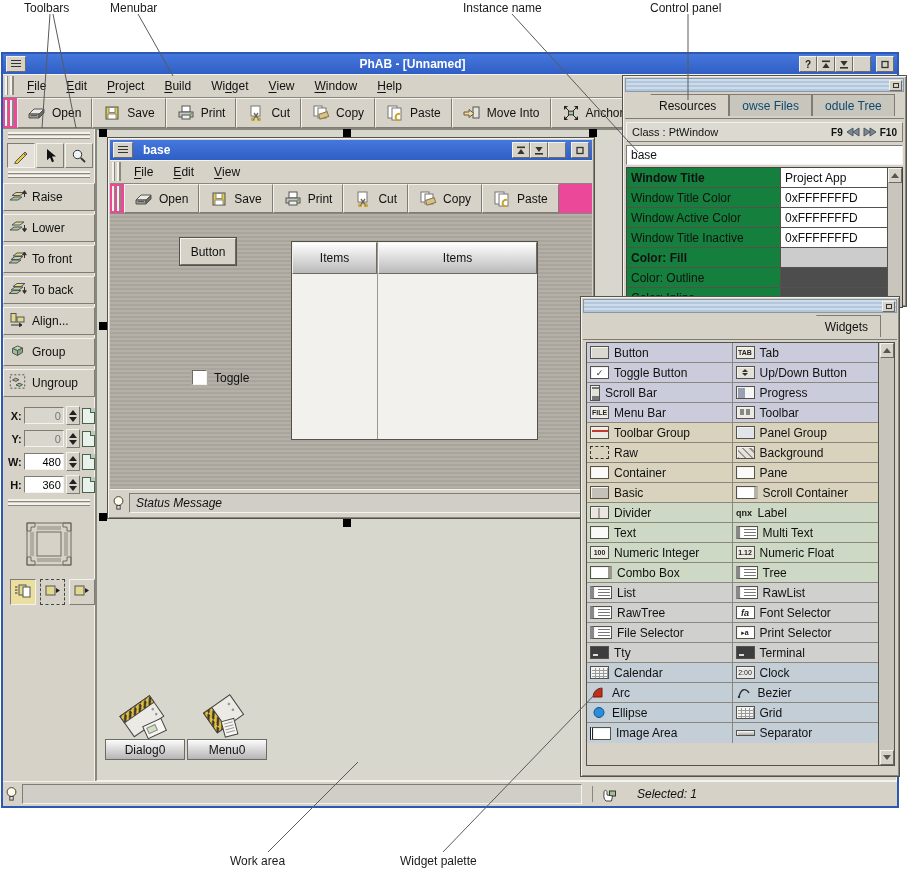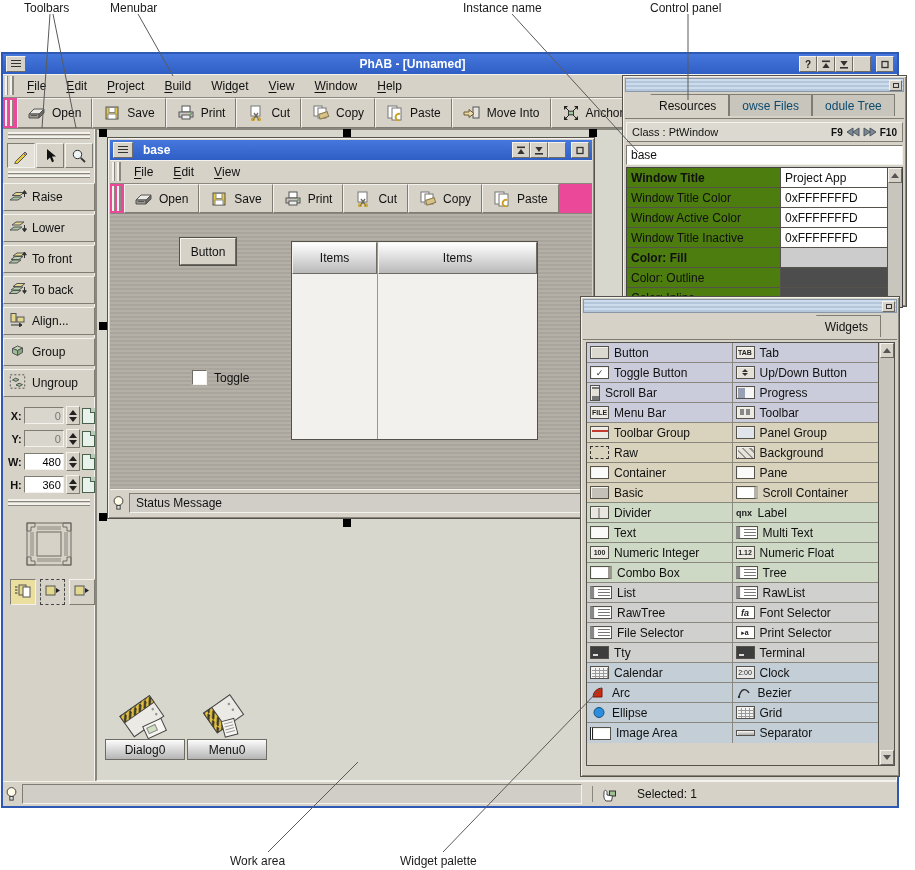--- a/index.html
+++ b/index.html
@@ -70,21 +70,21 @@
   .bottom-btns{display:flex;gap:4px;margin:8px 0 0 7px;}
   .mini-btn{width:25px;height:24px;display:flex;align-items:center;justify-content:center;
      background:#d6d2c7;border:1px solid;border-color:#f4f2ec #7f7c74 #7f7c74 #f4f2ec;}
   .mini-btn.pressed{background:#eadf9e;border-color:#7f7c74 #f4f2ec #f4f2ec #7f7c74;}
   .mini-btn.dashed{border:1px dashed #444;}
   .mini-btn svg{width:18px;height:16px;}
 
   #workarea{flex:1;background:#d7d7cd;border:1px solid;border-color:#8a877e #f4f2ec #f4f2ec #8a877e;position:relative;}
 
   .statusbar{height:24px;flex:none;display:flex;align-items:center;background:#d6d2c7;
-     border-top:1px solid #f4f2ec;padding:0 2px;gap:4px;}
+     border-top:1px solid #f4f2ec;padding:0 2px;gap:4px;font-style:italic;}
   .statusfield{height:18px;background:#d0cec6;border:1px solid;border-color:#7f7c74 #f4f2ec #f4f2ec #7f7c74;
      display:flex;align-items:center;padding:0 6px;font-size:12px;}
   .bulb{width:13px;height:17px;flex:none;}
   #main-status-field{width:546px;}
   .status-right{display:flex;align-items:center;gap:20px;margin-left:6px;border-left:1px solid #8a877e;
      padding-left:8px;flex:1;}
 
   
   #base-window{position:absolute;left:107px;top:137px;width:486px;height:380px;z-index:2;
      border:1px solid #55524b;background:#d6d2c7;display:flex;flex-direction:column;
@@ -140,21 +140,21 @@
      border-color:#f4f2ec #7f7c74 #7f7c74 #f4f2ec;display:flex;align-items:center;padding:0 5px;font-size:11px;}
   .class-bar .cls{flex:1;}
   .navarrows{display:flex;align-items:center;gap:3px;font-size:10px;font-weight:bold;}
   .navarrows svg{display:block;}
   .inst-input{height:18px;margin:3px 3px 2px 3px;background:#fff;border:1px solid;
      border-color:#7f7c74 #f4f2ec #f4f2ec #7f7c74;display:flex;align-items:center;padding:0 4px;font-size:12px;}
   .res-table{margin:1px 3px 0 3px;border:1px solid #444;display:flex;}
   .res-rows{flex:1;}
   .res-row{display:grid;grid-template-columns:154px 1fr;height:19px;border-bottom:1px solid #55524b;}
   .res-row:last-child{border-bottom:none;}
-  .res-row .rl{background:#4d7c0f;display:flex;align-items:center;padding:0 4px;border-right:1px solid #55524b;font-size:12px;text-align:right;}
+  .res-row .rl{background:#15803d;display:flex;align-items:center;padding:0 4px;border-right:1px solid #55524b;font-size:12px;text-align:right;}
   .res-row .rv{background:#fff;display:flex;align-items:center;padding:0 4px;font-size:12px;}
   .res-row.bold .rl{font-weight:bold;}
   .rv.swatch-light{background:#cccccc;}
   .rv.swatch-dark{background:#4d4d4d;}
   .vscroll{width:14px;flex:none;background:#c8c5bc;border-left:1px solid #55524b;display:flex;
      flex-direction:column;justify-content:space-between;align-items:center;}
   .sb-arr{width:12px;height:13px;background:#d6d2c7;border:1px solid;border-color:#f4f2ec #6e6b64 #6e6b64 #f4f2ec;
      display:flex;align-items:center;justify-content:center;flex:none;}
   .sb-arr b{width:0;height:0;border:4px solid transparent;display:block;}
   .sb-arr.up b{border-bottom:5px solid #555;border-top:none;}

